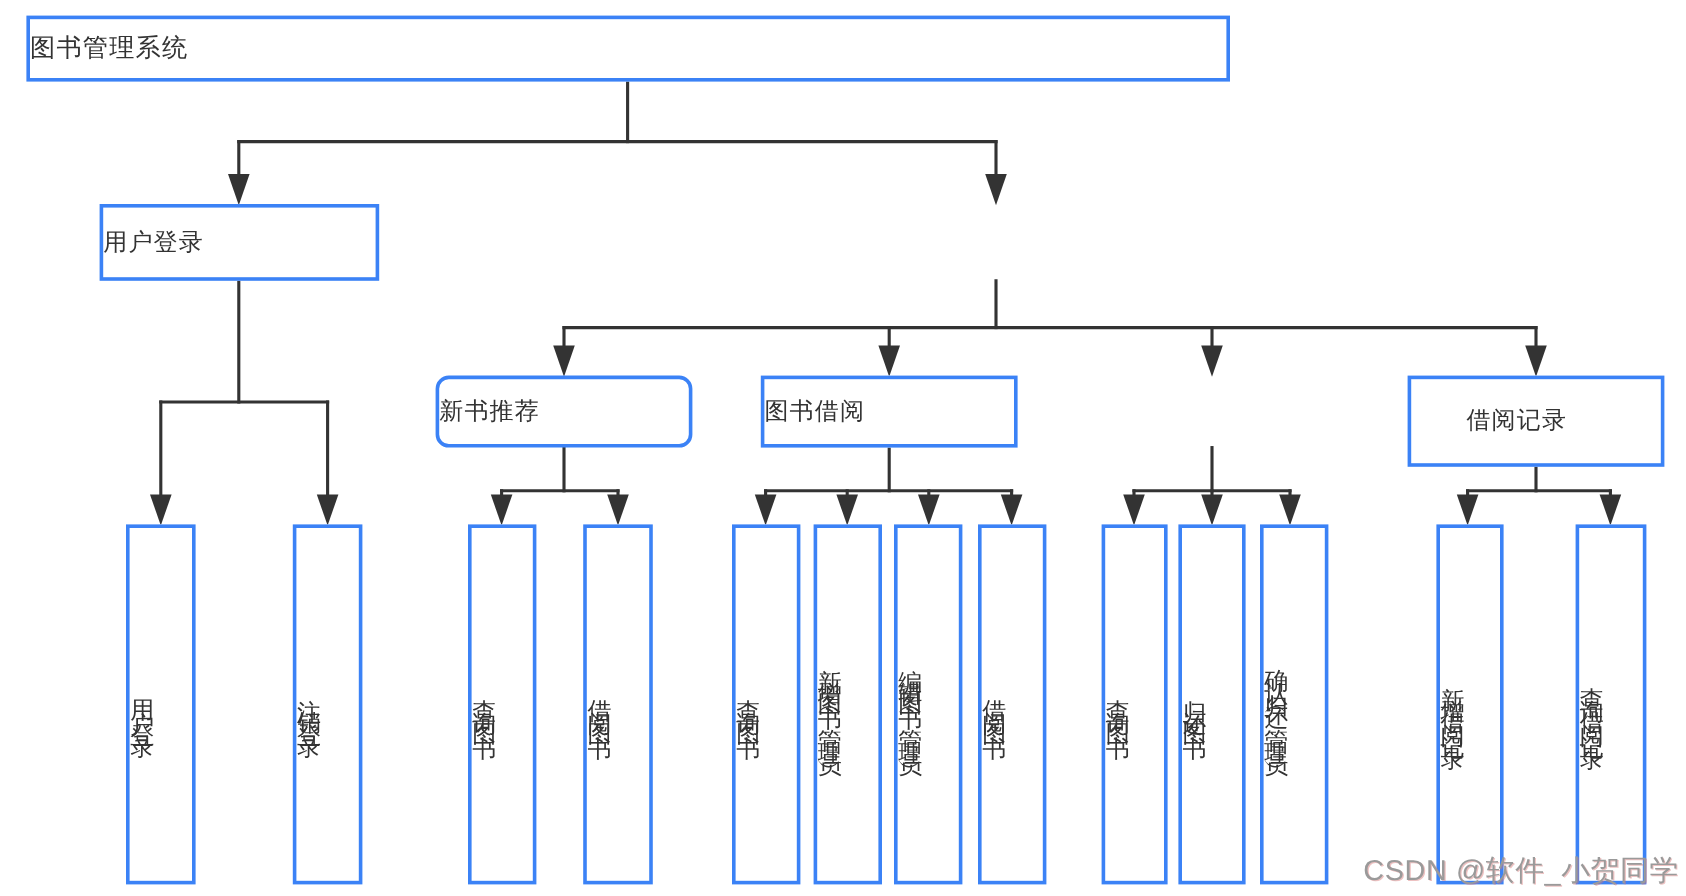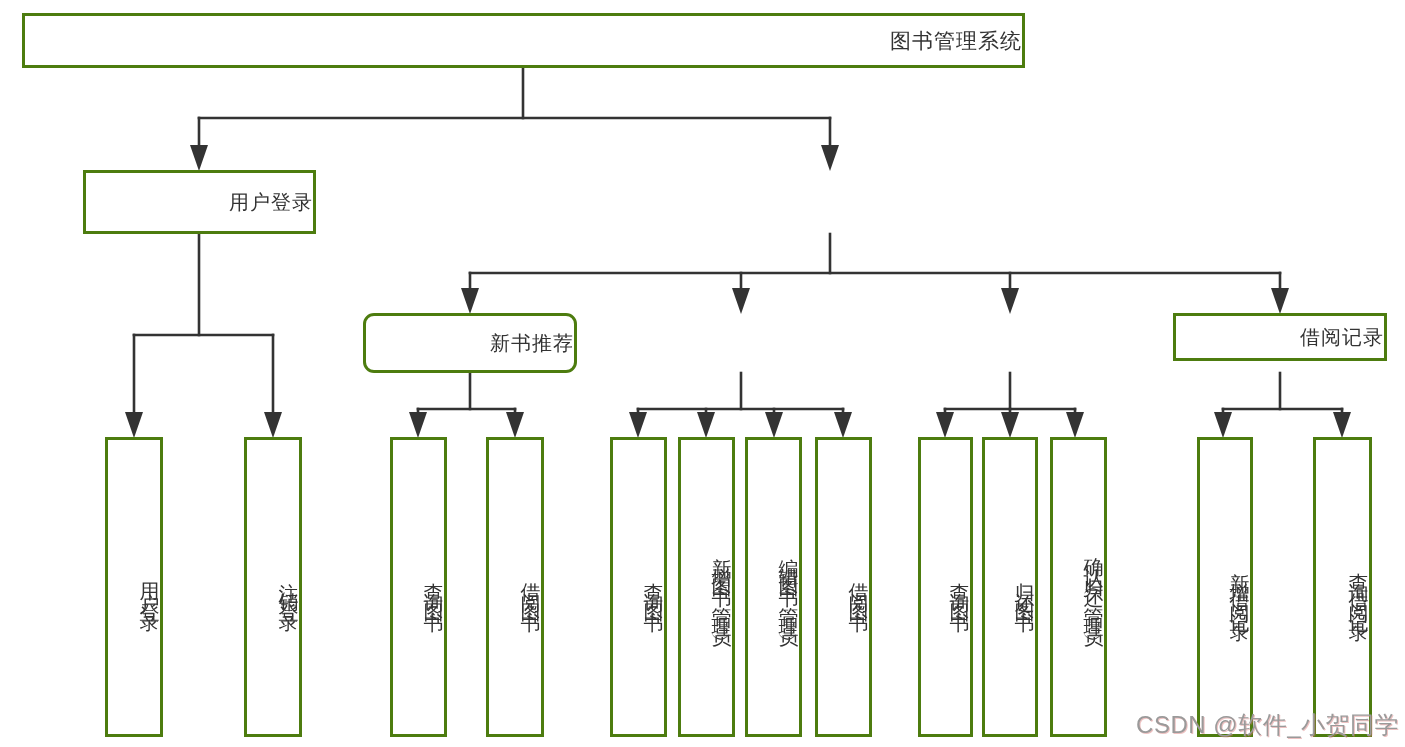--- a/index.html
+++ b/index.html
@@ -4,22 +4,22 @@
 <style>
   html,body{margin:0;padding:0;background:#ffffff;}
   .stage{
     position:relative;width:1405px;height:747px;background:#ffffff;overflow:hidden;
     font-family:"Liberation Sans", sans-serif;
   }
   #connectors{position:absolute;left:0;top:0;z-index:1;}
   #nodes{position:absolute;left:0;top:0;width:100%;height:100%;z-index:2;}
   .box{
     position:absolute;box-sizing:border-box;background:#ffffff;
-    border:3px solid #4d7c0f;color:#333333;
-    display:flex;align-items:center;justify-content:flex-end;
+    border:3px solid #3b82f6;color:#333333;
+    display:flex;align-items:center;justify-content:flex-start;
   }
   .box .ht{
     font-size:20px;letter-spacing:1px;white-space:nowrap;line-height:1;
   }
   .box.root .ht{font-size:21px;}
   .box .vt{
     writing-mode:vertical-rl;text-orientation:mixed;
     font-size:20px;line-height:1;letter-spacing:10px;
   }
   .watermark{
@@ -90,21 +90,24 @@
   <div id="nodes">
       <div class="box h root" style="left: 22px; top: 13px; width: 1003px; height: 55px;">
         <span class="ht">图书管理系统</span>
       </div>
       <div class="box h" style="left: 83px; top: 170px; width: 233px; height: 64px;">
         <span class="ht">用户登录</span>
       </div>
       <div class="box h" style="left: 363px; top: 313px; width: 214px; height: 60px; border-radius: 11px;">
         <span class="ht">新书推荐</span>
       </div>
-      <div class="box h" style="left: 1173px; top: 313px; width: 214px; height: 48px;">
+      <div class="box h" style="left: 634px; top: 313px; width: 214px; height: 60px;">
+        <span class="ht">图书借阅</span>
+      </div>
+      <div class="box h" style="left: 1173px; top: 313px; width: 214px; height: 76px; padding-left: 46px;">
         <span class="ht">借阅记录</span>
       </div>
       <div class="box v" style="left: 105px; top: 437px; width: 58px; height: 300px;">
         <span class="vt">用户登录</span>
       </div>
       <div class="box v" style="left: 244px; top: 437px; width: 58px; height: 300px;">
         <span class="vt">注销登录</span>
       </div>
       <div class="box v" style="left: 390px; top: 437px; width: 57px; height: 300px;">
         <span class="vt">查询图书</span>

